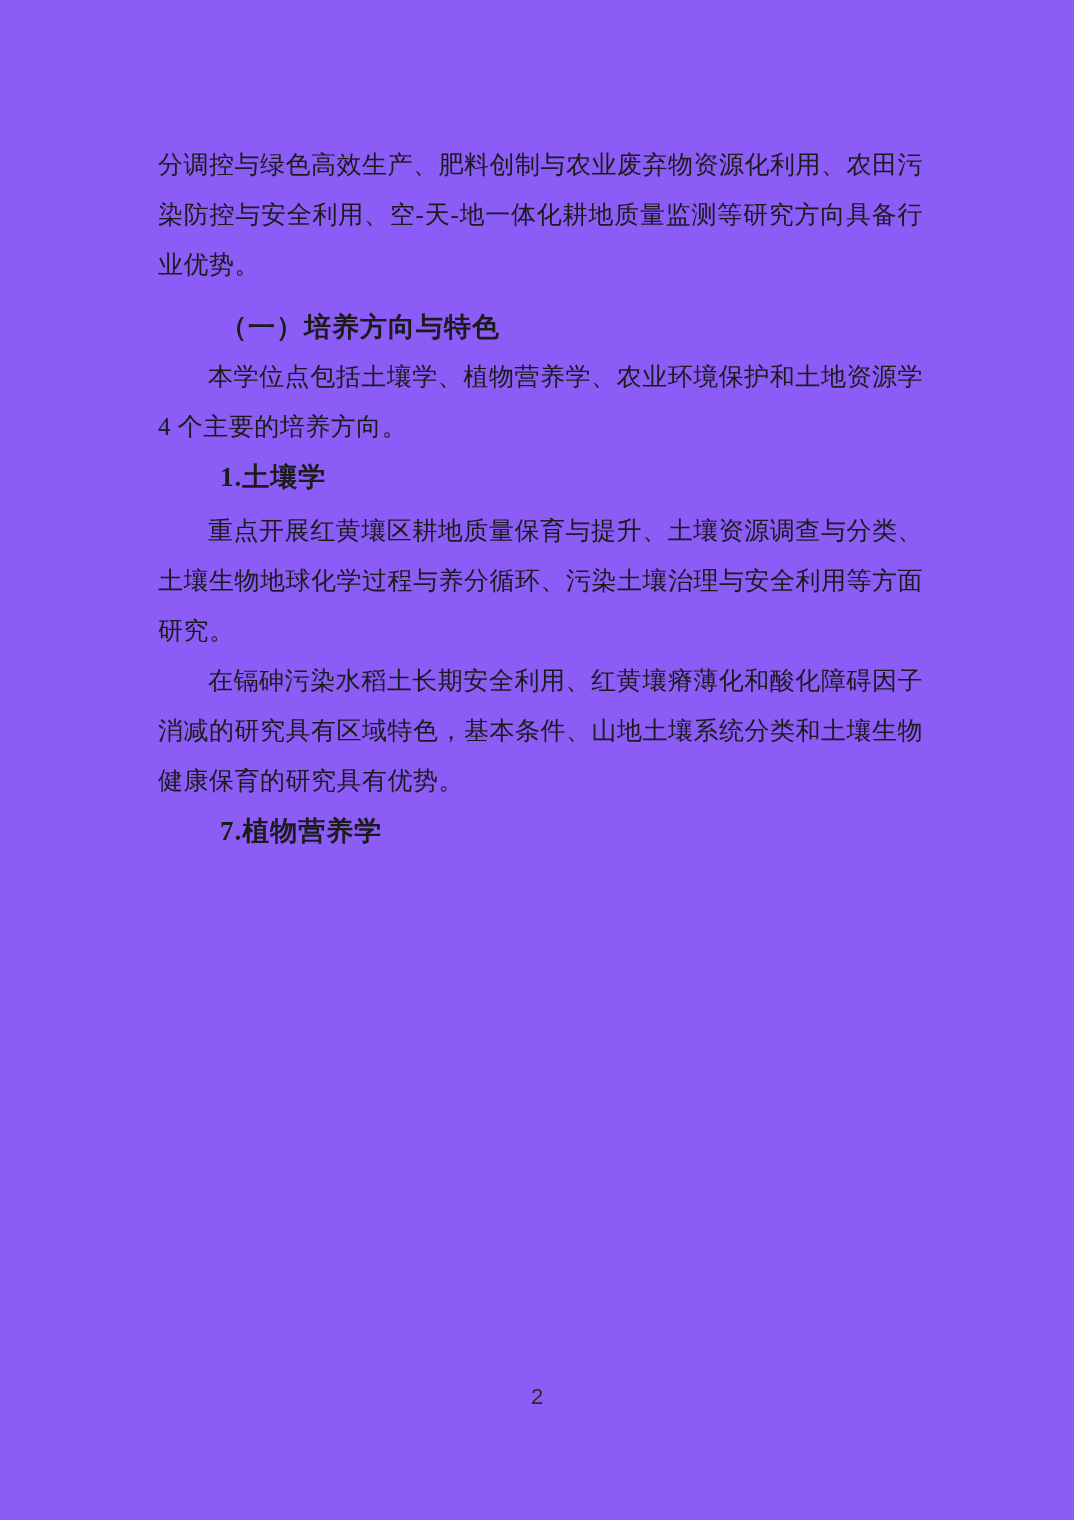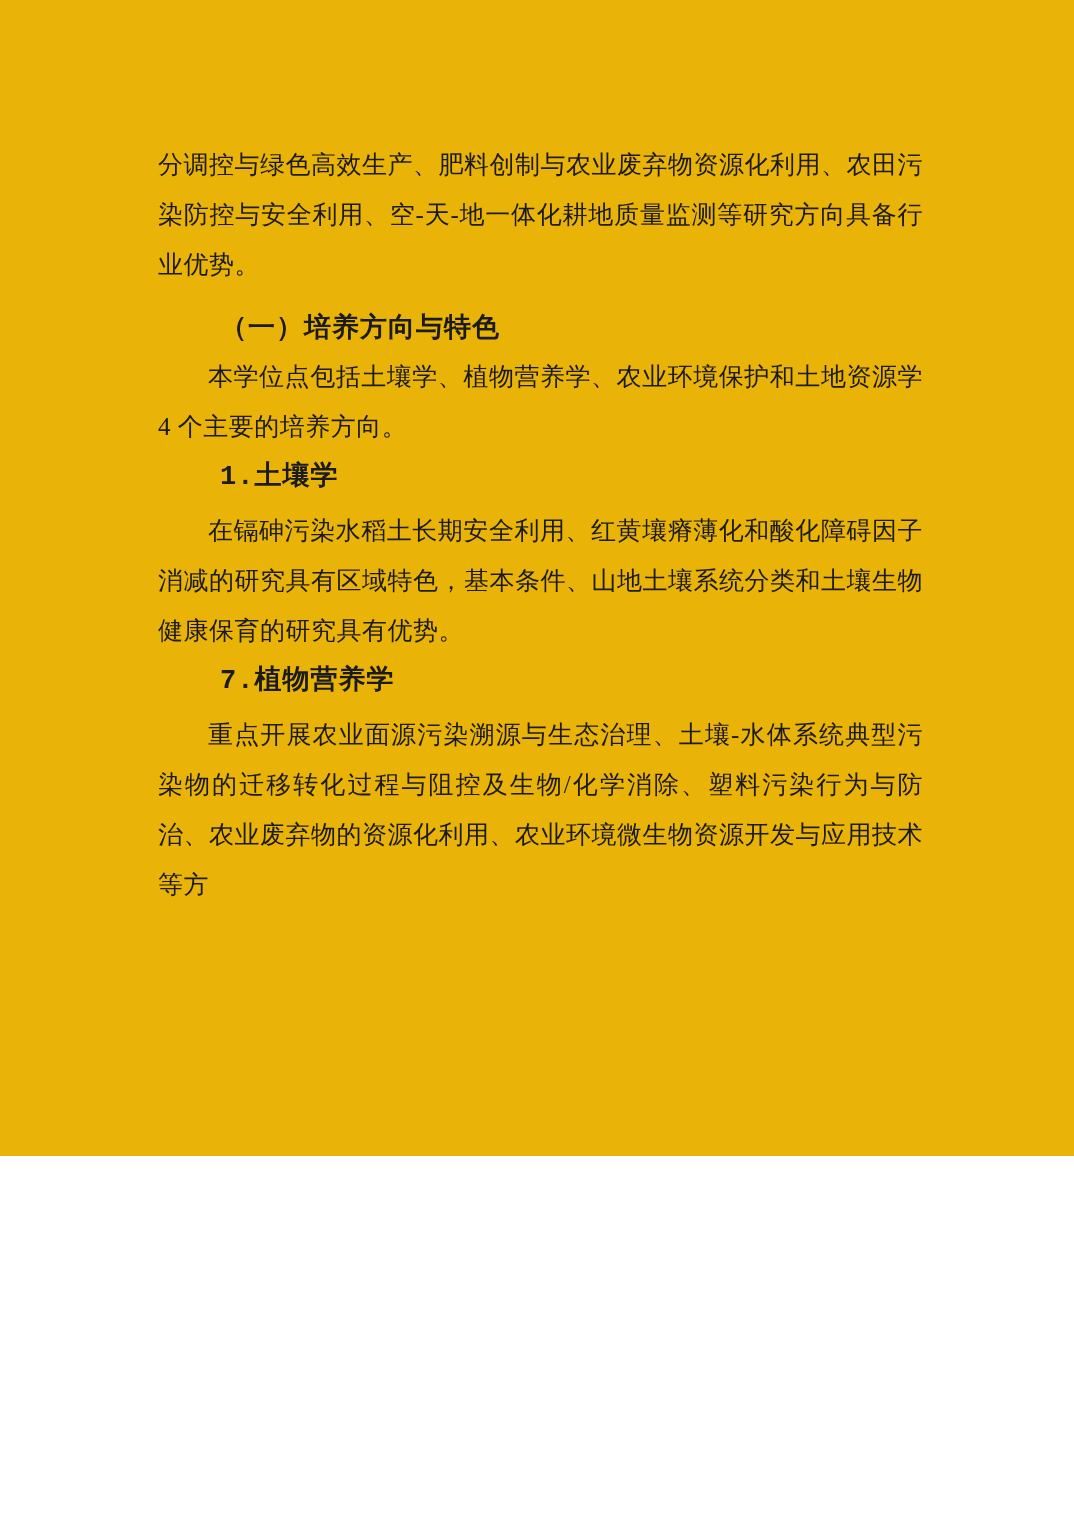--- a/index.html
+++ b/index.html
@@ -3,22 +3,22 @@
 <meta charset="utf-8">
 <style>
   html, body {
     margin: 0;
     padding: 0;
     background: #ffffff;
   }
   .page {
     position: relative;
     width: 1074px;
-    height: 1156px;
-    background: #eab308;
+    height: 1520px;
+    background: #8b5cf6;
     overflow: hidden;
     font-family: "Liberation Serif", "DejaVu Serif", serif;
     color: #1b1b1b;
   }
   .text-block {
     position: absolute;
     left: 158px;
     top: 140px;
     width: 765px;
   }
@@ -48,21 +48,21 @@
     padding-left: 62px;
     font-family: Liberation Sans, sans-serif;
     font-weight: 700;
     font-size: 27px;
     line-height: 50px;
     letter-spacing: 1px;
   }
   .direction-heading {
     margin: 0 0 4px 0;
     padding-left: 62px;
-    font-family: Liberation Mono, monospace;
+    font-family: Liberation Serif, serif;
     font-weight: 700;
     font-size: 27px;
     line-height: 50px;
     letter-spacing: 1px;
   }
   .page-number {
     position: absolute;
     top: 1384px;
     left: 0;
     width: 100%;
@@ -80,22 +80,22 @@
   <div class="text-block">
 
     <p class="body-par no-indent">分调控与绿色高效生产、肥料创制与农业废弃物资源化利用、农田污染防控与安全利用、空-天-地一体化耕地质量监测等研究方向具备行业优势。</p>
 
 
     <h3 class="subsection-heading">（一）培养方向与特色</h3>
 
     <p class="body-par">本学位点包括土壤学、植物营养学、农业环境保护和土地资源学 4 个主要的培养方向。</p>
 
     <h4 class="direction-heading">1.土壤学</h4>
+    <p class="body-par">重点开展红黄壤区耕地质量保育与提升、土壤资源调查与分类、土壤生物地球化学过程与养分循环、污染土壤治理与安全利用等方面研究。</p>
     <p class="body-par">在镉砷污染水稻土长期安全利用、红黄壤瘠薄化和酸化障碍因子消减的研究具有区域特色，基本条件、山地土壤系统分类和土壤生物健康保育的研究具有优势。</p>
 
     <h4 class="direction-heading">7.植物营养学</h4>
 
-    <p class="body-par">重点开展农业面源污染溯源与生态治理、土壤-水体系统典型污染物的迁移转化过程与阻控及生物/化学消除、塑料污染行为与防治、农业废弃物的资源化利用、农业环境微生物资源开发与应用技术等方</p>
 
   </div>
 
   <div class="page-number">2</div>
 </div>
 
 </body></html>

